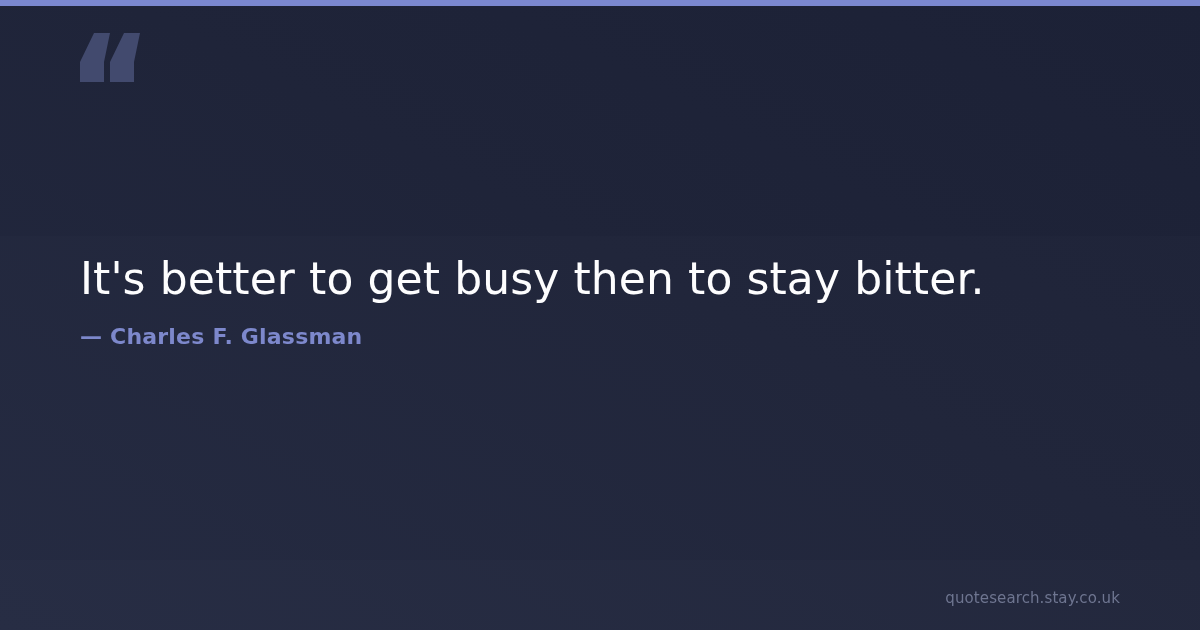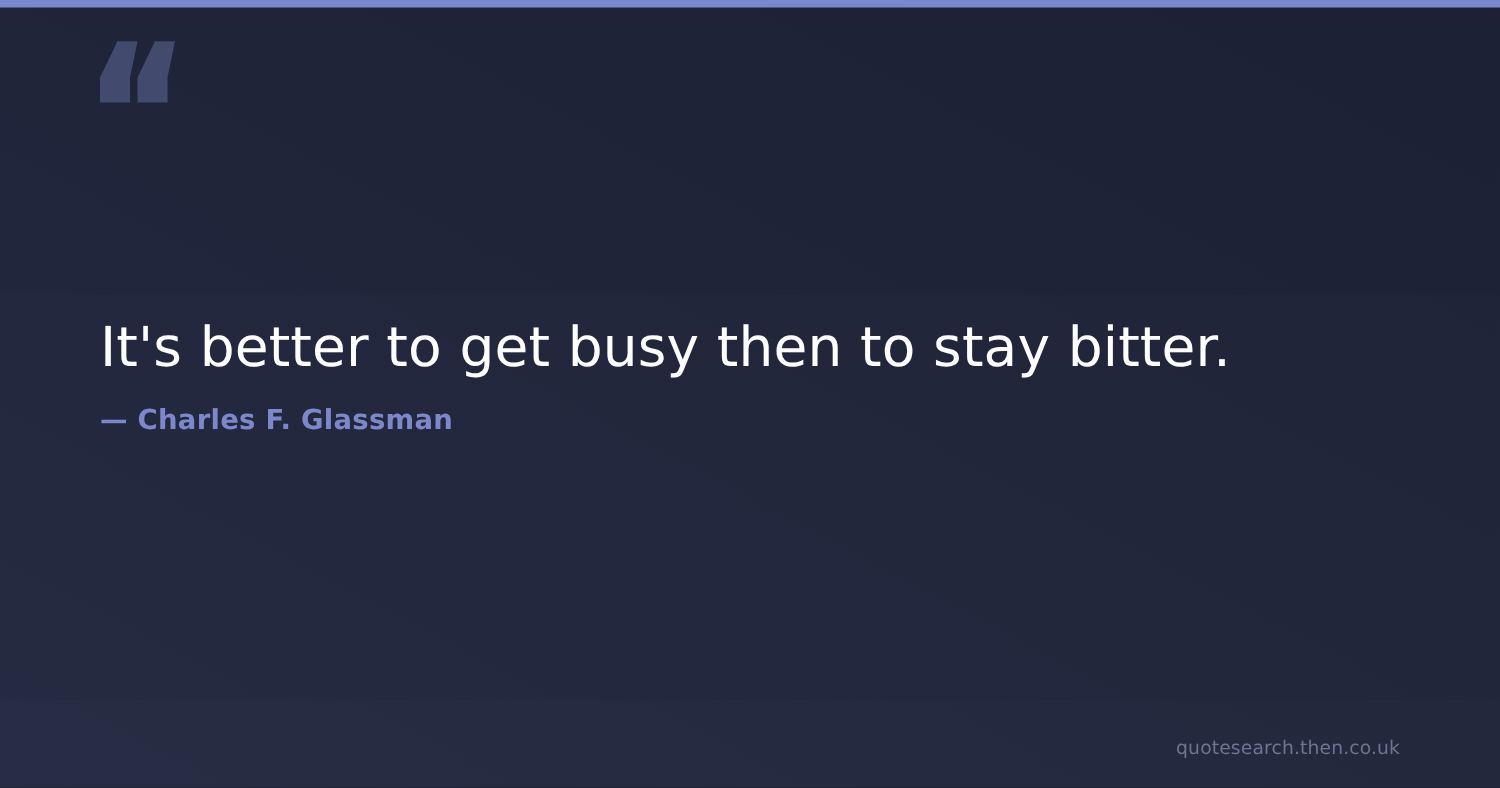--- a/index.html
+++ b/index.html
@@ -132,15 +132,15 @@
   </div>
 
   <div class="quote-body">
     <p class="quote-text">It's better to get busy then to stay bitter.</p>
   </div>
 
   <div class="quote-author">
     <span class="author-dash">— </span><span class="author-name">Charles F. Glassman</span>
   </div>
 
-  <div class="watermark">quotesearch.then.co.uk</div>
+  <div class="watermark">quotesearch.stay.co.uk</div>
 
 </div>
 
 </body></html>

